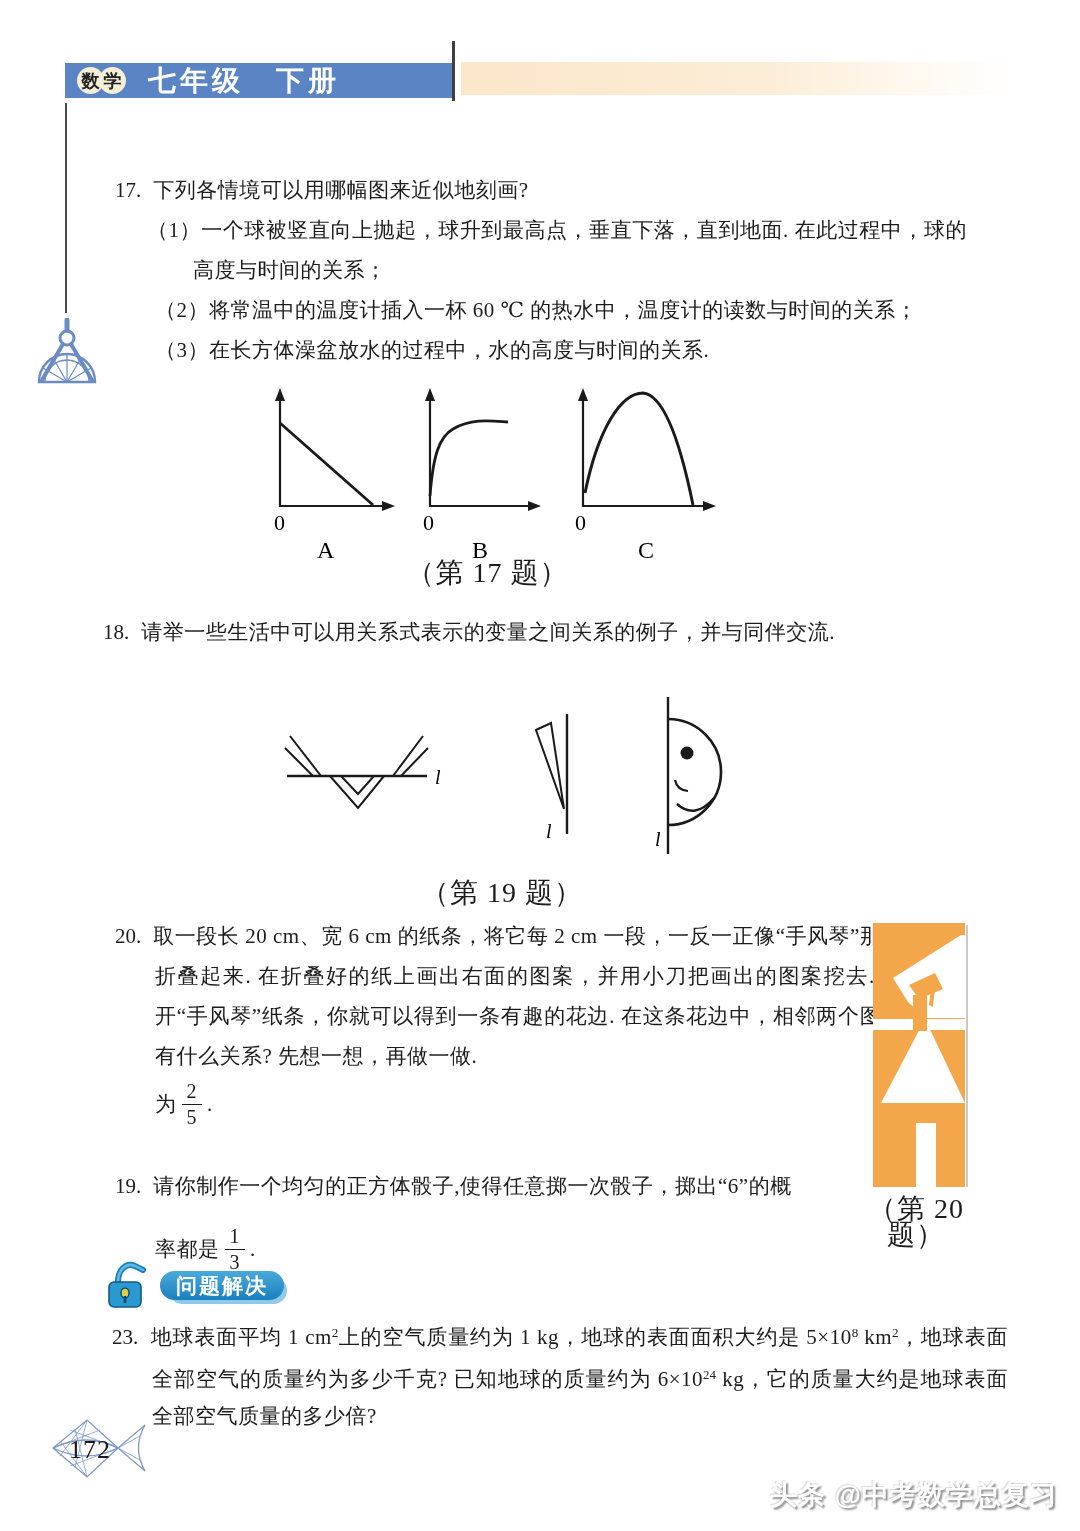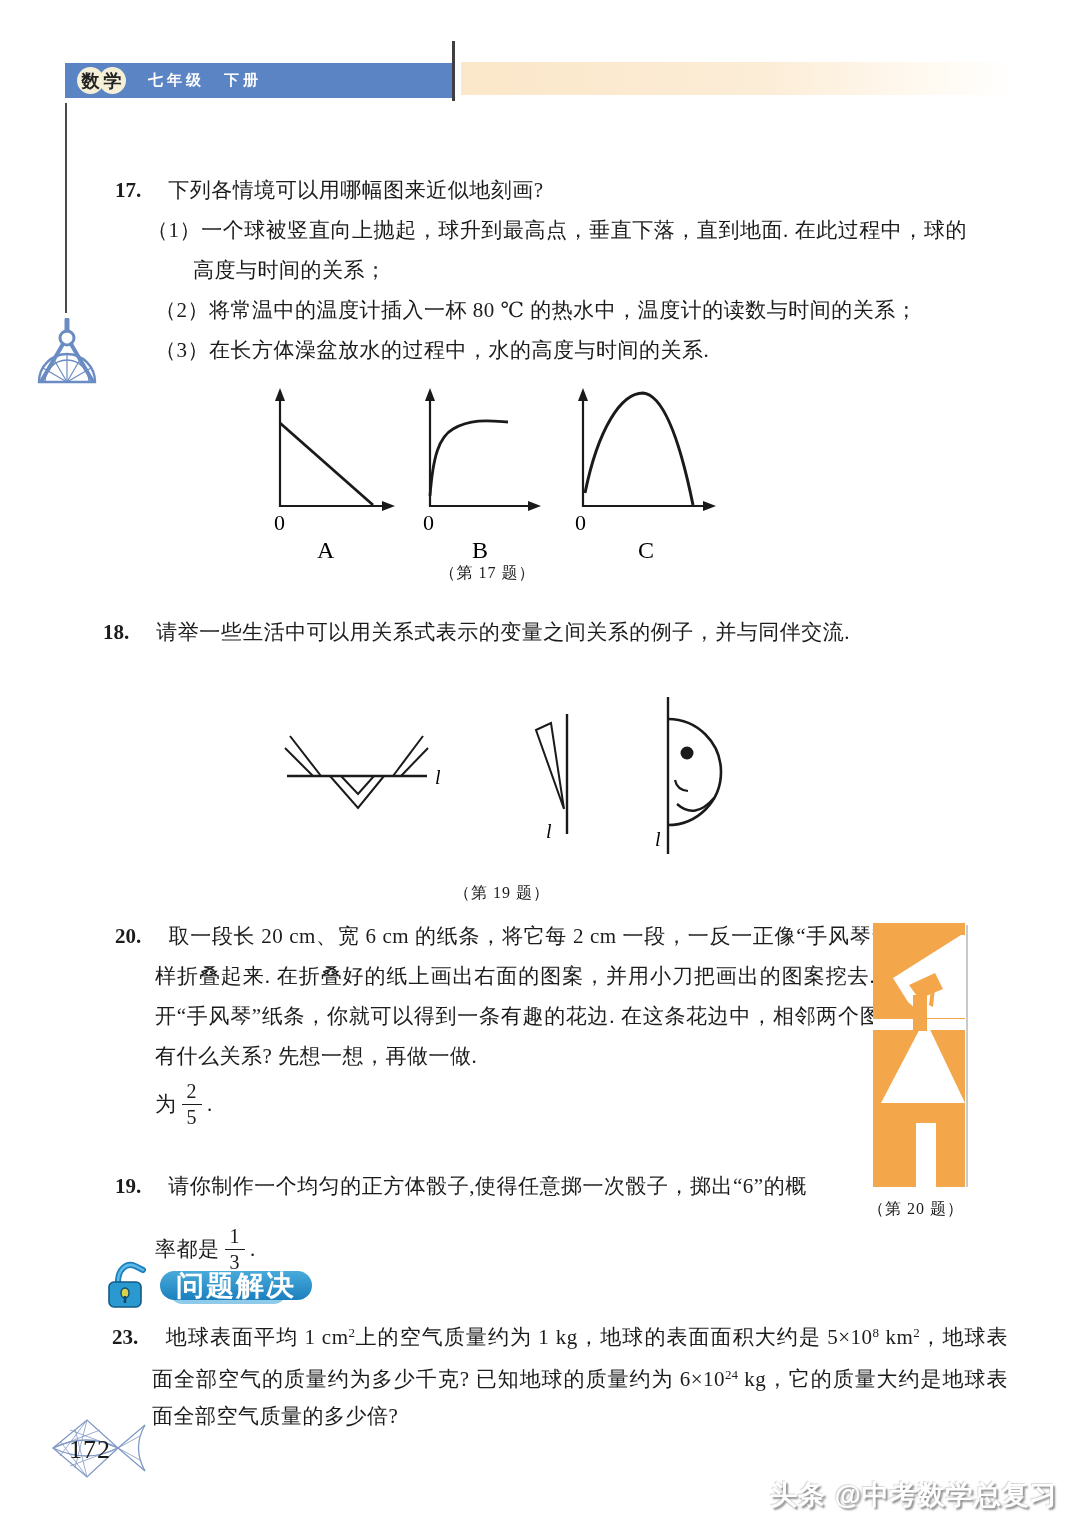--- a/index.html
+++ b/index.html
@@ -2,43 +2,43 @@
 <html><head>
 <meta charset="utf-8">
 <style>
   html,body{margin:0;padding:0;background:#ffffff;}
   .page{position:relative;width:1080px;height:1531px;background:#ffffff;overflow:hidden;
         font-family:"Liberation Serif","DejaVu Serif",serif;color:#1c1c1c;}
   .abs{position:absolute;}
   .q{font-size:21px;line-height:40px;letter-spacing:0.5px;text-align:justify;}
   .hang{padding-left:40px;text-indent:-40px;}
   .sub{padding-left:46px;text-indent:-46px;}
-  .qnum{font-weight:bold;margin-right:27px;letter-spacing:0;}
-  .cap{font-size:16px;letter-spacing:1px;text-align:center;line-height:26px;}
+  .qnum{font-weight:normal;margin-right:12px;letter-spacing:0;}
+  .cap{font-size:28px;letter-spacing:1px;text-align:center;line-height:26px;}
   .sup{font-size:13px;vertical-align:7px;letter-spacing:0;}
   .ivar{font-style:italic;font-family:"Liberation Serif",serif;}
   .fracline{display:flex;align-items:center;height:56px;font-size:21px;letter-spacing:0.5px;}
   .frac{display:inline-flex;flex-direction:column;align-items:center;line-height:1.15;
         font-size:20px;margin:0 5px;}
   .frac .fnum{border-bottom:1.6px solid #1c1c1c;padding:0 5px 1px;}
   .frac .fden{padding-top:1px;}
   .header-bar{background:#5b84c4;height:35px;display:flex;align-items:center;}
   .badge-wrap{display:flex;margin-left:12px;}
   .badge-circle{width:27px;height:27px;border-radius:50%;background:#f5efd8;color:#222;
         font-weight:bold;font-size:18px;display:flex;align-items:center;justify-content:center;}
   .badge-circle + .badge-circle{margin-left:-5px;}
-  .header-title{color:#ffffff;font-weight:bold;font-size:15px;letter-spacing:4px;margin-left:22px;
+  .header-title{color:#ffffff;font-weight:bold;font-size:28px;letter-spacing:4px;margin-left:22px;
         font-family:"Liberation Sans",sans-serif;}
   .divider-line{width:3px;height:60px;background:#3f3f3f;}
   .peach-bar{width:555px;height:33px;background:linear-gradient(to right,#fbe7c9 0%,#fcedd7 55%,#fffaf2 85%,#ffffff 100%);}
   .margin-line{width:2px;height:210px;background:#4a4a4a;}
   .pill-back{position:absolute;left:9px;top:6px;width:118px;height:27px;background:#8fcbe8;border-radius:14px;}
   .pill{position:relative;height:29px;line-height:29px;padding:0 16px;border-radius:15px;
         background:linear-gradient(180deg,#49aada 0%,#1b7fbe 100%);color:#ffffff;font-weight:bold;
-        font-size:28px;letter-spacing:2px;text-align:center;font-family:"Liberation Sans",sans-serif;}
+        font-size:21px;letter-spacing:2px;text-align:center;font-family:"Liberation Sans",sans-serif;}
   .watermark{font-family:"Liberation Sans",sans-serif;font-weight:bold;font-size:27px;letter-spacing:1px;
         color:#ffffff;text-shadow:2px 2px 2px #8f8f8f, -1px -1px 1px #d9d9d9;}
   svg text{font-family:"Liberation Serif","DejaVu Serif",serif;}
 </style>
 </head>
 <body>
 
 <div class="page">
 
   <div class="abs header-bar" style="left:65px;top:63px;width:387px;">
@@ -66,21 +66,21 @@
         <line x1="33" y1="64" x2="47" y2="40"></line>
         <line x1="33" y1="64" x2="9" y2="50"></line>
         <line x1="33" y1="64" x2="57" y2="50"></line>
       </g>
     </g>
   </svg>
 
   <div class="abs q" style="left:115px;top:170px;width:852px;">
     <div class="hang"><span class="qnum">17.</span><span>下列各情境可以用哪幅图来近似地刻画?</span></div>
     <div class="sub" style="margin-left:32px;">（1）一个球被竖直向上抛起，球升到最高点，垂直下落，直到地面. 在此过程中，球的高度与时间的关系；</div>
-    <div class="sub" style="margin-left:40px;">（2）将常温中的温度计插入一杯 80 ℃ 的热水中，温度计的读数与时间的关系；</div>
+    <div class="sub" style="margin-left:40px;">（2）将常温中的温度计插入一杯 60 ℃ 的热水中，温度计的读数与时间的关系；</div>
     <div class="sub" style="margin-left:40px;">（3）在长方体澡盆放水的过程中，水的高度与时间的关系.</div>
   </div>
 
   <svg class="abs" style="left:270px;top:384px;" width="135" height="178" viewBox="0 0 135 178">
     <g stroke="#1a1a1a" stroke-width="2.2" fill="none">
       <line x1="10" y1="16" x2="10" y2="123"></line>
       <line x1="10" y1="122" x2="114" y2="122"></line>
       <line x1="10" y1="39" x2="103" y2="121" stroke-width="2.8"></line>
     </g>
     <polygon points="10,4 5,17 15,17" fill="#1a1a1a"></polygon>

